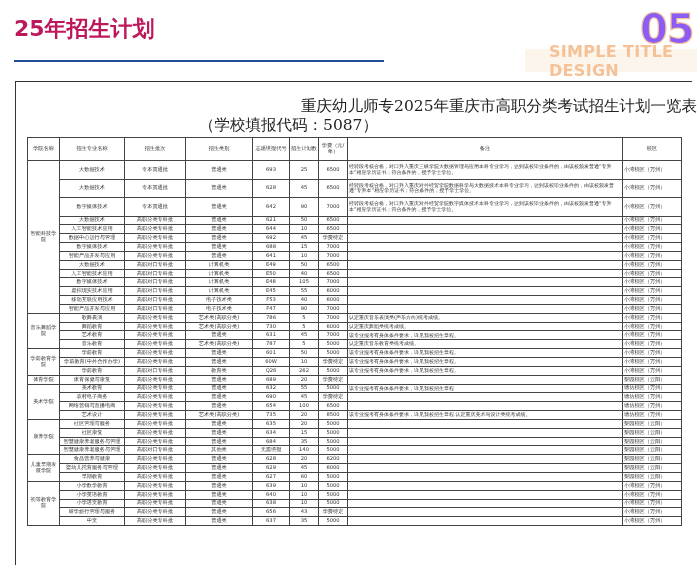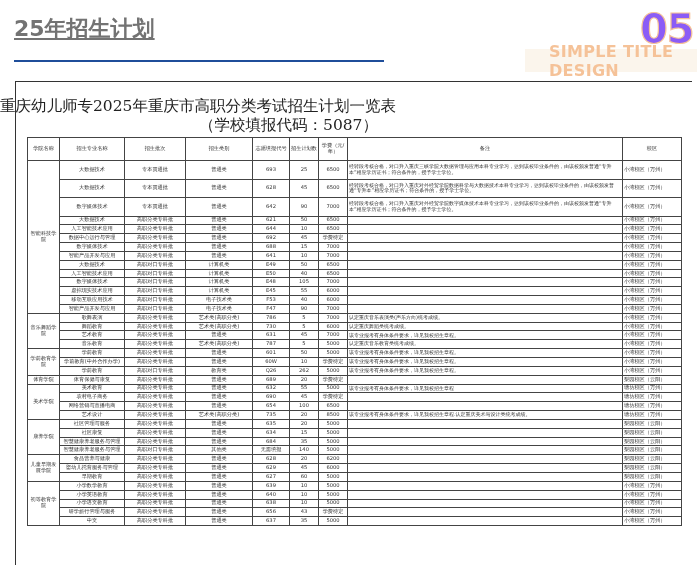--- a/index.html
+++ b/index.html
@@ -1,23 +1,23 @@
 <!DOCTYPE html>
 <html><head>
 <meta charset="utf-8">
 <style>
   html, body { margin:0; padding:0; }
   body { width:697px; height:565px; background:#ffffff; position:relative; overflow:hidden; font-family:"DejaVu Sans", sans-serif; }
-  .title { position:absolute; left:14px; top:14px; font-size:22px; font-weight:bold; color:#737373; letter-spacing:0px;text-decoration:underline; }
+  .title { position:absolute; left:14px; top:14px; font-size:22px; font-weight:bold; color:#be185d; letter-spacing:0px; }
   .title-line { position:absolute; left:14px; top:60px; width:370px; height:2px; background:#1f4e9a; }
   .num { position:absolute; left:640px; top:6px; font-size:40px; font-weight:bold; color:#8b5cf6; -webkit-text-stroke:1.2px #f5c298; font-family:"DejaVu Sans", sans-serif; letter-spacing:-1px; }
   .tag { position:absolute; left:525px; top:49px; width:162px; height:23px; background:#fbf5ec; color:#f5c298; font-size:16px; font-weight:bold; display:flex; align-items:center; justify-content:center; letter-spacing:0.3px;padding-left:24px; }
   .doc-rule { position:absolute; left:15px; top:81px; width:677px; height:1px; background:#333; }
   .doc-left { position:absolute; left:15px; top:81px; width:1px; height:484px; background:#333; }
-  .doc-title { position:absolute; left:0; top:96px; width:697px; text-align:left; font-family:"DejaVu Serif", serif; font-size:15.5px; color:#222; }
+  .doc-title { position:absolute; left:0; top:96px; width:697px; text-align:right; font-family:"DejaVu Serif", serif; font-size:15.5px; color:#222; }
   .doc-sub { position:absolute; left:0; top:115px; width:577px; text-align:center; font-family:"DejaVu Serif", serif; font-size:15.5px; color:#222; }
   table.plan { position:absolute; left:27px; top:137px; border-collapse:collapse; table-layout:fixed; font-size:5.2px; color:#333; font-family:"DejaVu Sans", sans-serif; }
   table.plan td, table.plan th { border:0.8px solid #444; padding:0 1px; text-align:center; vertical-align:middle; overflow:hidden; white-space:nowrap; line-height:1.15; font-weight:normal; }
   table.plan th { height:22px; white-space:normal; }
   table.plan tr.r { height:8.85px; }
   table.plan tr.tall { height:18.5px; }
   table.plan td.note { text-align:left; white-space:normal; font-size:5px; }
   table.plan td.college { white-space:normal; }
   table.plan td.campus { text-align:left; }
 </style>

